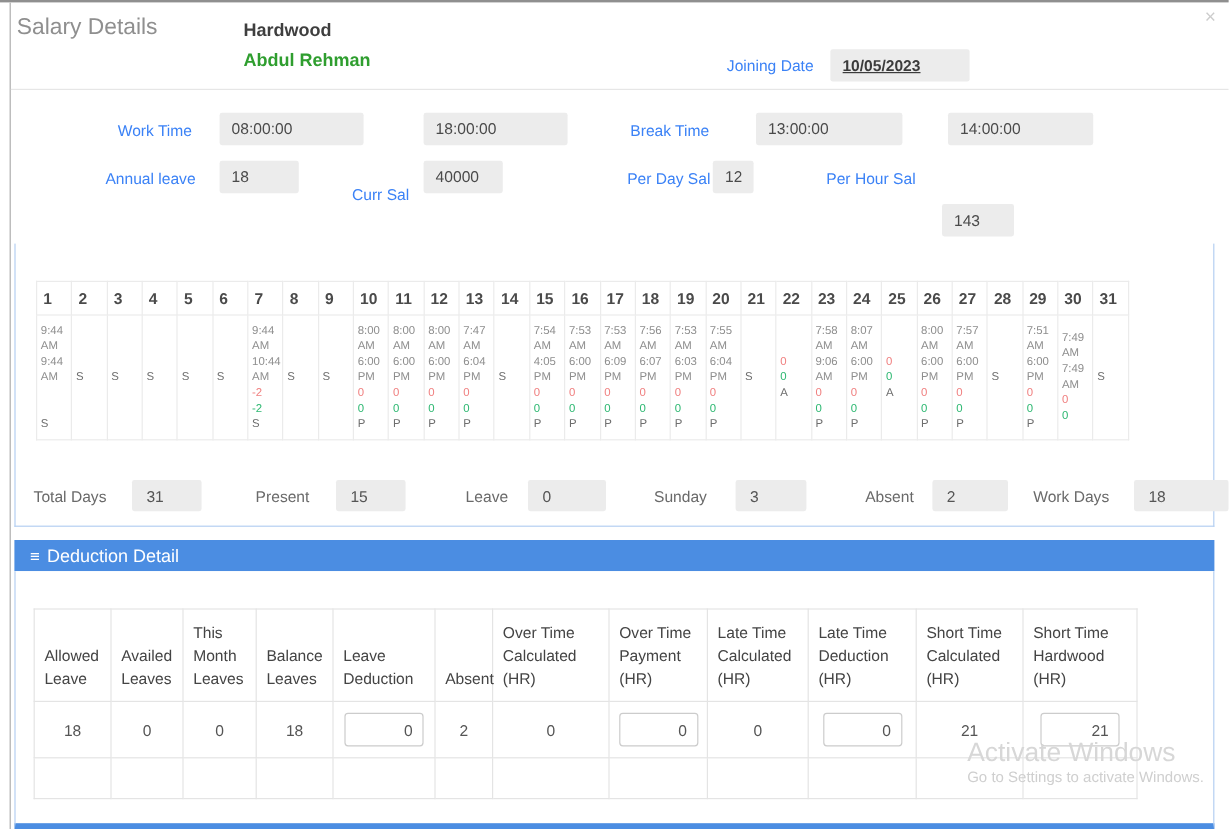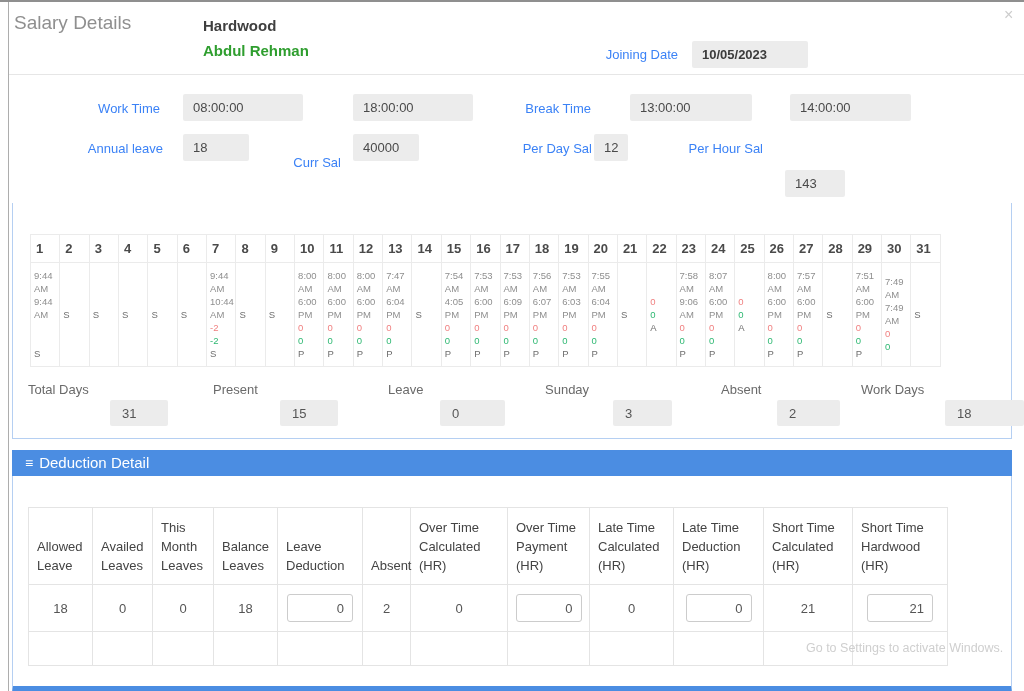--- a/index.html
+++ b/index.html
@@ -47,21 +47,21 @@
   }
   #att-table td { height:98px; vertical-align:middle; padding:2px 1px 3px 3px; }
   .cell { display:flex; flex-direction:column; align-items:flex-start; }
   .cell .t  { width:26px; font-size:9.5px; line-height:13px; color:#8e8e8e; }
   .cell .lt { font-size:9.5px; line-height:13px; }
   .cell .ot { font-size:9.5px; line-height:13px; }
   .cell .st { font-size:9.5px; line-height:13px; color:#6e6e6e; }
   .cell .sp { height:26px; }
 
   
-  .sum-label { position:absolute; top:380px; font-size:13px; color:#6a6a6a; }
+  .sum-label { position:absolute; top:404px; font-size:13px; color:#6a6a6a; }
   .sum-input {
     position:absolute; top:398px; height:26px; background:#ececec; border:0;
     border-radius:2px; font-size:13px; color:#555; padding-left:12px;
     font-family:inherit; box-sizing:border-box; outline:none;
   }
 
   
   #ded-table {
     position:absolute; left:28px; top:505px; width:919px;
     border-collapse:collapse; table-layout:fixed;
@@ -88,21 +88,21 @@
 <body>
 
 <div id="app">
   <div id="left-edge" class="abs"></div>
 
   <div id="dialog-title" class="abs">Salary Details</div>
   <div id="company-name" class="abs">Hardwood</div>
   <div id="employee-name" class="abs">Abdul Rehman</div>
   <div id="close-x" class="abs">×</div>
   <div class="glabel" style="left:578px; top:45px; width:100px;">Joining Date</div>
-  <input id="joining-date-input" class="ginput" style="left: 692px; top: 39px; width: 116px; height: 27px;" readonly="" value="10/05/2023">
+  <input id="joining-date-input" class="ginput" style="left: 692px; top: 39px; width: 116px; height: 27px; text-decoration: underline;" readonly="" value="10/05/2023">
   <div id="header-divider" class="abs"></div>
 
   <div class="glabel" style="left:60px; top:99px; width:100px;">Work Time</div>
   <input class="ginput" style="left: 183px; top: 92px; width: 120px; height: 27px;" readonly="" value="08:00:00">
   <input class="ginput" style="left: 353px; top: 92px; width: 120px; height: 27px;" readonly="" value="18:00:00">
   <div class="glabel" style="left:491px; top:99px; width:100px;">Break Time</div>
   <input class="ginput" style="left: 630px; top: 92px; width: 122px; height: 27px;" readonly="" value="13:00:00">
   <input class="ginput" style="left: 790px; top: 92px; width: 121px; height: 27px;" readonly="" value="14:00:00">
 
   <div class="glabel" style="left:63px; top:139px; width:100px;">Annual leave</div>
@@ -460,14 +460,15 @@
           <td class="emptyrow"></td>
           <td class="emptyrow"></td>
           <td class="emptyrow"></td>
           <td class="emptyrow"></td>
           <td class="emptyrow"></td>
           <td class="emptyrow"></td>
         </tr>
       </tbody>
   </table>
 
+  <div id="wm1" class="abs">Activate Windows</div>
   <div id="wm2" class="abs">Go to Settings to activate Windows.</div>
 </div>
 
 </body></html>

